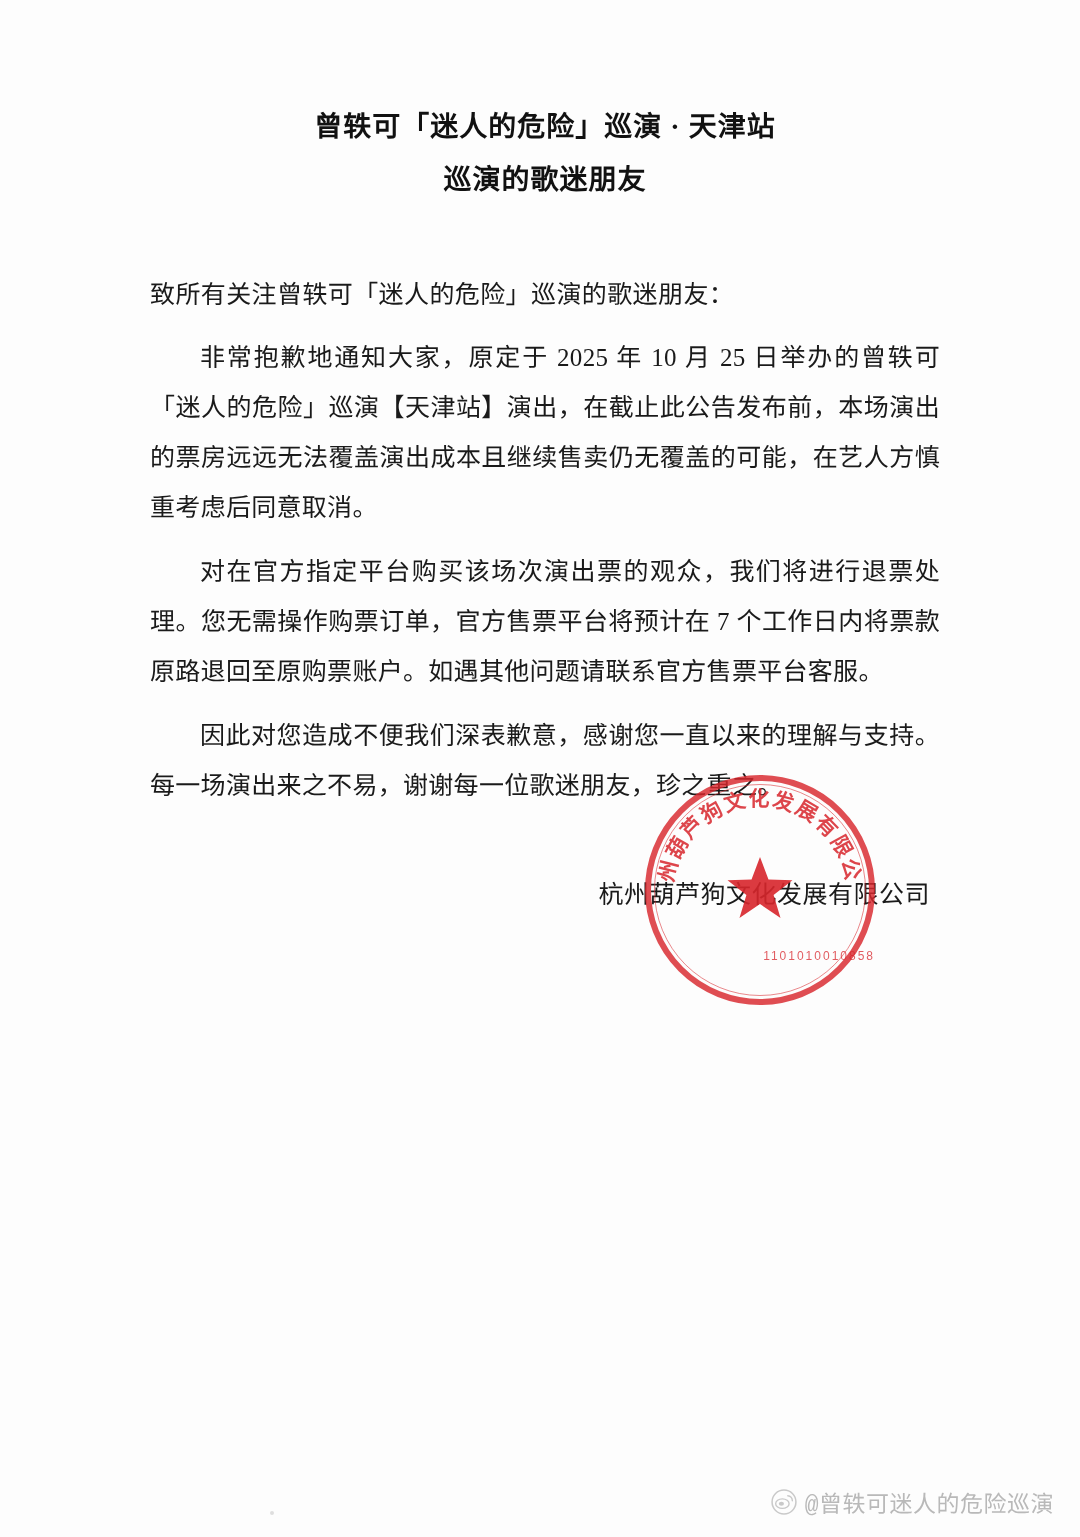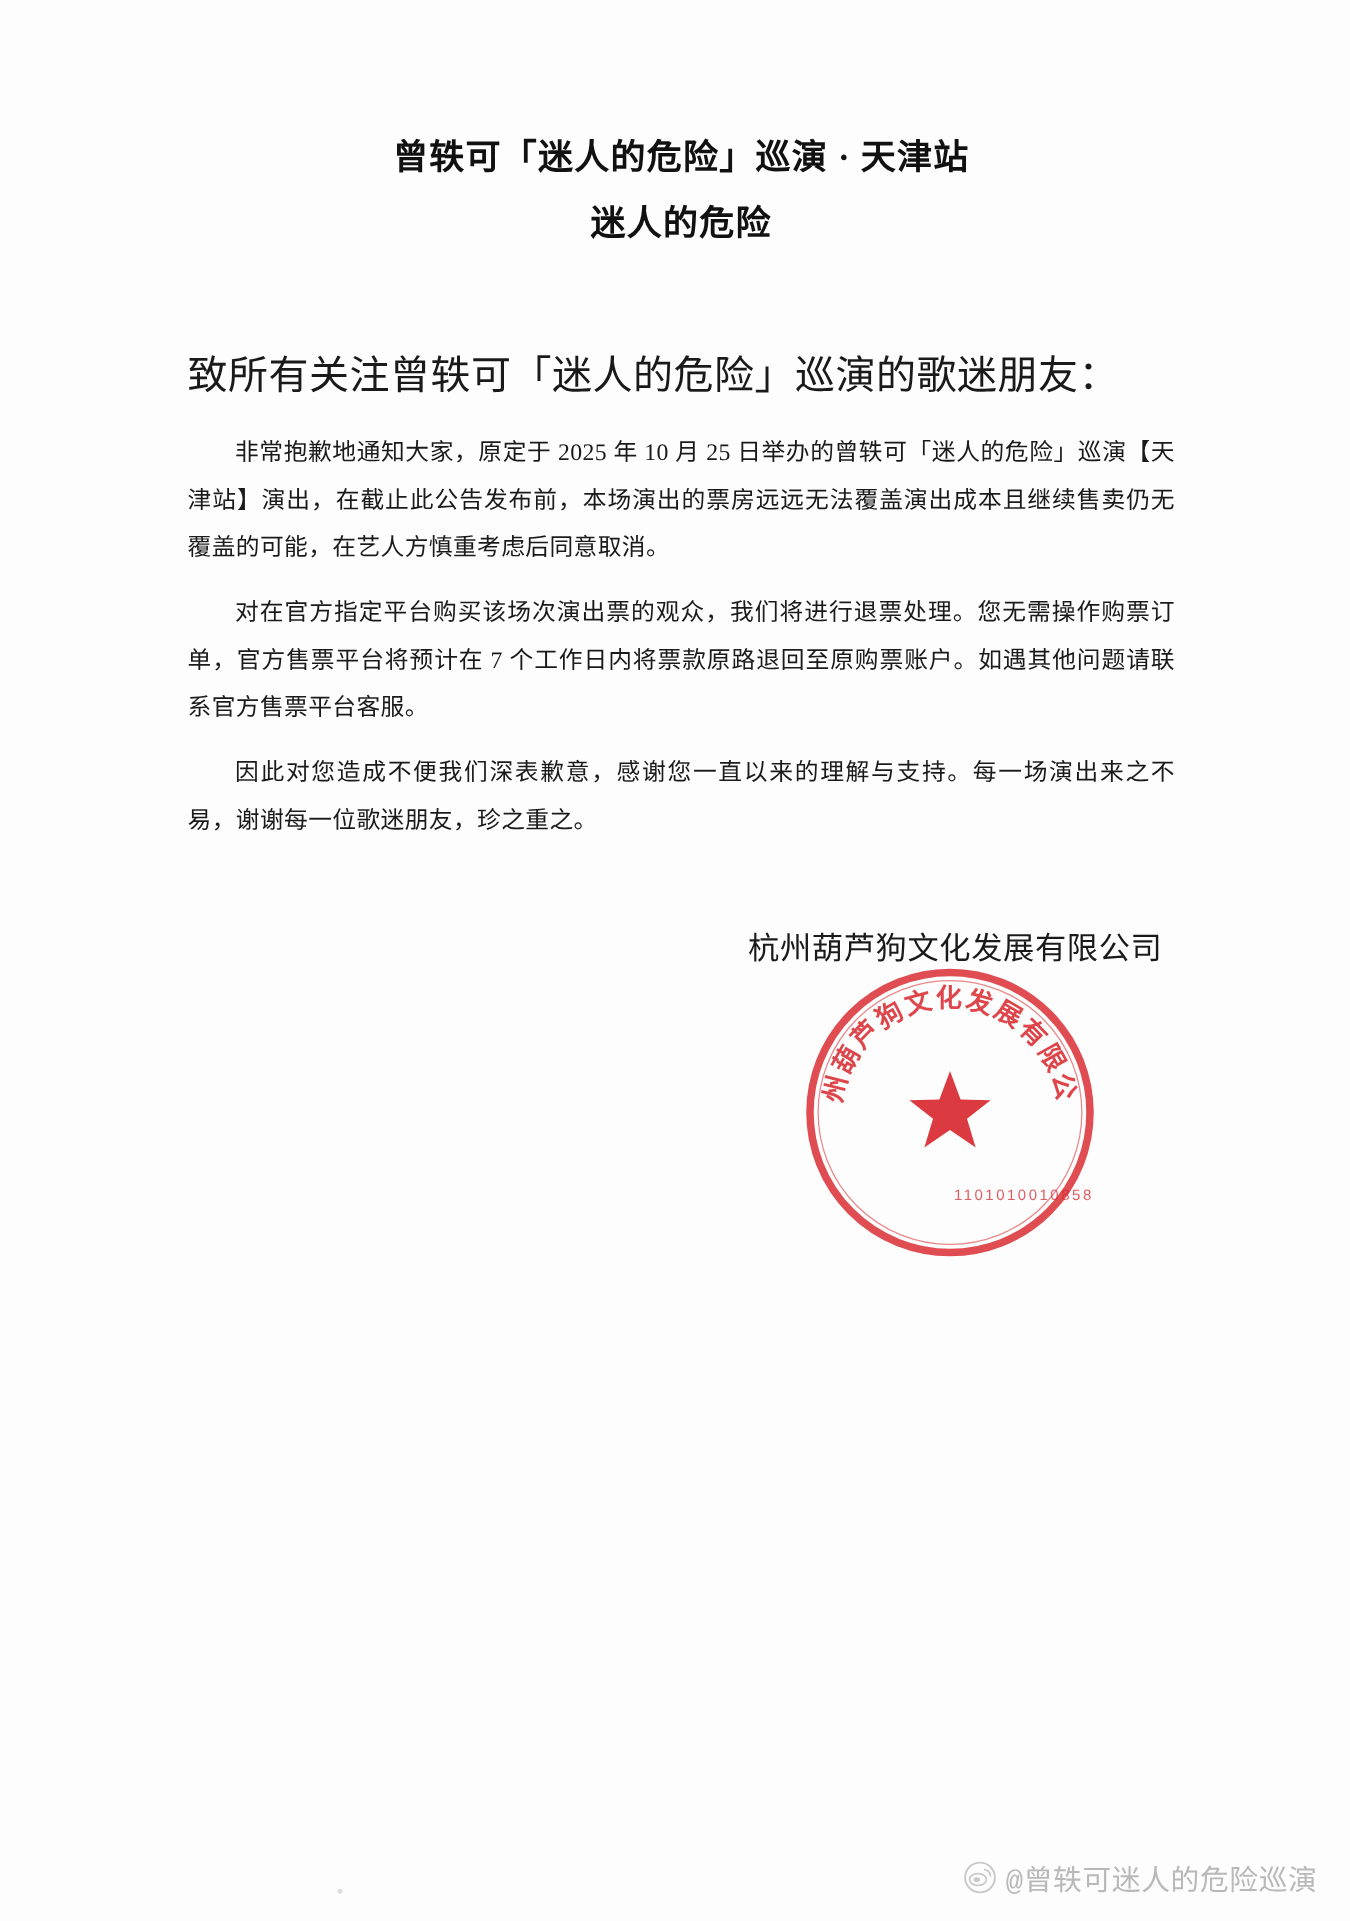--- a/index.html
+++ b/index.html
@@ -36,28 +36,28 @@
   }
   .title-line {
     font-size: 28px;
     font-weight: bold;
     letter-spacing: 1px;
     line-height: 1.9;
     color: #111;
   }
 
   .salutation {
-    font-size: 32px;
+    font-size: 25px;
     line-height: 1.55;
     margin-bottom: 18px;
     letter-spacing: 0.4px;
   }
 
   .para {
-    font-size: 19px;
+    font-size: 25px;
     line-height: 2.0;
     text-align: justify;
     text-justify: inter-ideograph;
     text-indent: 2em;
     margin: 0 0 14px 0;
     letter-spacing: 0.3px;
   }
 
   .signature-block {
     margin-top: 58px;
@@ -161,21 +161,21 @@
 </style>
 </head>
 <body>
 
 <div class="page">
 
   <div class="doc-body">
 
     <div class="title-block">
       <div class="title-line">曾轶可「迷人的危险」巡演 · 天津站</div>
-      <div class="title-line">迷人的危险</div>
+      <div class="title-line">巡演的歌迷朋友</div>
     </div>
 
     <div class="salutation">致所有关注曾轶可「迷人的危险」巡演的歌迷朋友：</div>
 
     <p class="para">非常抱歉地通知大家，原定于 2025 年 10 月 25 日举办的曾轶可「迷人的危险」巡演【天津站】演出，在截止此公告发布前，本场演出的票房远远无法覆盖演出成本且继续售卖仍无覆盖的可能，在艺人方慎重考虑后同意取消。</p>
     <p class="para">对在官方指定平台购买该场次演出票的观众，我们将进行退票处理。您无需操作购票订单，官方售票平台将预计在 7 个工作日内将票款原路退回至原购票账户。如遇其他问题请联系官方售票平台客服。</p>
     <p class="para">因此对您造成不便我们深表歉意，感谢您一直以来的理解与支持。每一场演出来之不易，谢谢每一位歌迷朋友，珍之重之。</p>
 
     <div class="signature-block">
       <div class="sig-line">杭州葫芦狗文化发展有限公司</div>

